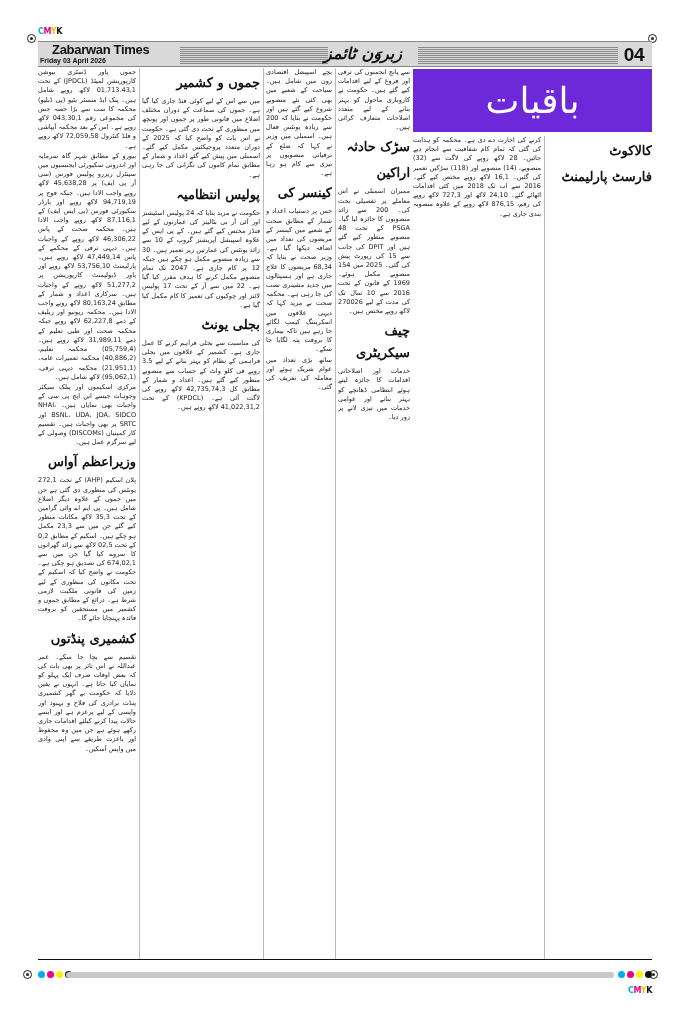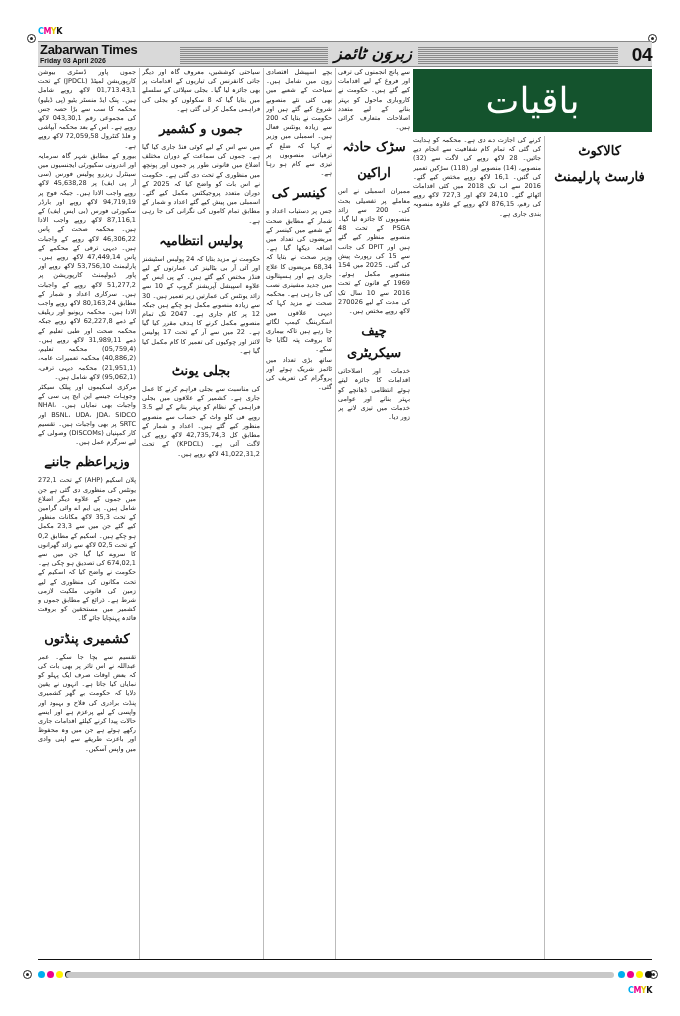--- a/index.html
+++ b/index.html
@@ -6,33 +6,33 @@
   html, body { width: 680px; height: 1016px; background: #ffffff; overflow: hidden; }
   body { position: relative; font-family: "DejaVu Sans", sans-serif; color: #111; }
 
   .reg-mark { position: absolute; width: 9px; height: 9px; border: 1px solid #222; border-radius: 50%; }
   .reg-mark::after { content: ""; position: absolute; left: 2px; top: 2px; width: 3px; height: 3px; background: #222; border-radius: 50%; }
   .cmyk-label { position: absolute; font: bold 8px "DejaVu Sans", sans-serif; letter-spacing: -0.5px; }
   .cmyk-label .c { color: #00aeef; } .cmyk-label .m { color: #ec008c; } .cmyk-label .y { color: #e8c800; } .cmyk-label .k { color: #111; }
 
   .masthead { position: absolute; left: 38px; top: 41px; width: 614px; height: 26px; background: #d9d9d9; border-top: 1px solid #888; border-bottom: 1px solid #888; }
   .mh-left { position: absolute; left: 2px; top: 1px; }
-  .mh-title { font: bold 13px "Liberation Sans", sans-serif; letter-spacing: -0.3px; line-height: 13px; }
+  .mh-title { font: bold 13px "Liberation Sans", sans-serif; letter-spacing: -0.3px; line-height: 13px; margin-left: 12px; }
   .mh-date { font: bold 7px "Liberation Sans", sans-serif; line-height: 10px; }
   .mh-lines { position: absolute; height: 18px; top: 4px; background: repeating-linear-gradient(#d9d9d9 0 1px, #8a8a8a 1px 2px); }
   .mh-lines.l1 { left: 142px; width: 148px; }
   .mh-lines.l2 { left: 380px; width: 200px; }
-  .mh-logo { position: absolute; left: 296px; top: -2px; width: 88px; height: 28px; font: bold italic 16px "DejaVu Serif", serif; direction: rtl; text-align: left; line-height: 28px; }
-  .mh-page { position: absolute; right: 0; top: 1px; font: bold 19px "Liberation Sans", sans-serif; line-height: 24px; letter-spacing: -0.5px; margin-left: 48px; }
+  .mh-logo { position: absolute; left: 276px; top: -2px; width: 88px; height: 28px; font: bold italic 16px "DejaVu Serif", serif; direction: rtl; text-align: right; line-height: 28px; }
+  .mh-page { position: absolute; right: 8px; top: 1px; font: bold 19px "Liberation Sans", sans-serif; line-height: 24px; letter-spacing: -0.5px; margin-left: 48px; }
 
-  .banner { position: absolute; left: 413px; top: 69px; width: 239px; height: 63px; background: #14532d; color: #fff; display: flex; align-items: center; justify-content: center; font: 36px "DejaVu Serif", serif; direction: rtl; }
+  .banner { position: absolute; left: 413px; top: 69px; width: 239px; height: 63px; background: #6d28d9; color: #fff; display: flex; align-items: center; justify-content: center; font: 36px "DejaVu Serif", serif; direction: rtl; }
 
   .col { position: absolute; top: 68px; direction: rtl; overflow: hidden; }
   .col p { font: 6.5px/9.2px "DejaVu Sans", sans-serif; text-align: justify; color: #1a1a1a; margin-bottom: 1px; }
-  .col h2 { font: bold 13px/22px "DejaVu Serif", serif; text-align: center; margin: 4px 0 3px; }
+  .col h2 { font: bold 13px/22px "DejaVu Serif", serif; text-align: right; margin: 4px 0 3px; }
   .col-rule { position: absolute; top: 68px; width: 1px; height: 892px; background: #bbb; }
 
   .footer-rule { position: absolute; left: 38px; top: 959px; width: 614px; height: 1px; background: #111; }
   .footer-bar { position: absolute; left: 66px; top: 972px; width: 548px; height: 6px; background: #c8c8c8; border-radius: 3px; }
   .dots { position: absolute; top: 971px; display: flex; gap: 2px; }
   .dots span { width: 7px; height: 7px; border-radius: 50%; display: inline-block; }
 </style>
 </head>
 <body>
 
@@ -54,41 +54,40 @@
   <div class="mh-lines l2"></div>
   <div class="mh-page">04</div>
 </div>
 
 <div class="banner">باقیات</div>
 
 <div class="col" id="col1" style="left:38px; width:98px; height:892px;">
     <p>جموں پاور ڈسٹری بیوشن کارپوریشن لمیٹڈ (JPDCL) کے تحت 01,713.43,1 لاکھ روپے شامل ہیں۔ پنک ایڈ منسٹر یٹیو (پی ڈبلیو) محکمہ کا سب سے بڑا حصہ جس کی مجموعی رقم 043,30,1 لاکھ روپے ہے۔ اس کے بعد محکمہ آبپاشی و فلڈ کنٹرول 72,059,58 لاکھ روپے ہے۔</p>
     <p>بیورو کے مطابق شہر گاہ سرمایہ اور اندرونی سکیورٹی ایجنسیوں میں سینٹرل ریزرو پولیس فورس (سی آر پی ایف) پر 45,638,28 لاکھ روپے واجب الادا ہیں۔ جبکہ فوج پر 94,719,19 لاکھ روپے اور بارڈر سکیورٹی فورس (بی ایس ایف) کے 87,116,1 لاکھ روپے واجب الادا ہیں۔ محکمہ صحت کے پاس 46,306,22 لاکھ روپے کے واجبات ہیں۔ دیہی ترقی کے محکمے کے پاس 47,449,14 لاکھ روپے ہیں۔ پارلیمنٹ 53,756,10 لاکھ روپے اور پاور ڈیولپمنٹ کارپوریشن پر 51,277,2 لاکھ روپے کے واجبات ہیں۔ سرکاری اعداد و شمار کے مطابق 80,163,24 لاکھ روپے واجب الادا ہیں۔ محکمہ ریونیو اور ریلیف کے ذمے 62,227,8 لاکھ روپے جبکہ محکمہ صحت اور طبی تعلیم کے ذمے 31,989,11 لاکھ روپے ہیں۔ (05,759,4) محکمہ تعلیم، (40,886,2) محکمہ تعمیرات عامہ، (21,951,1) محکمہ دیہی ترقی، (95,062,1) لاکھ شامل ہیں۔</p>
     <p>مرکزی اسکیموں اور پبلک سیکٹر وجوہات جیسے این ایچ پی سی کے واجبات بھی نمایاں ہیں۔ NHAI، BSNL، UDA، JDA، SIDCO اور SRTC پر بھی واجبات ہیں۔ تقسیم کار کمپنیاں (DISCOMs) وصولی کے لیے سرگرم عمل ہیں۔</p>
-    <h2>وزیراعظم جاننے</h2>
+    <h2>وزیراعظم آواس</h2>
     <p>پلان اسکیم (AHP) کے تحت 272,1 یونٹس کی منظوری دی گئی ہے جن میں جموں کے علاوہ دیگر اضلاع شامل ہیں۔ پی ایم اے وائی گرامین کے تحت 35,3 لاکھ مکانات منظور کیے گئے جن میں سے 23,3 مکمل ہو چکے ہیں۔ اسکیم کے مطابق 0,2 کے تحت 02,5 لاکھ سے زائد گھرانوں کا سروے کیا گیا جن میں سے 674,02,1 کی تصدیق ہو چکی ہے۔ حکومت نے واضح کیا کہ اسکیم کے تحت مکانوں کی منظوری کے لیے زمین کی قانونی ملکیت لازمی شرط ہے۔ ذرائع کے مطابق جموں و کشمیر میں مستحقین کو بروقت فائدہ پہنچایا جائے گا۔</p>
     <h2>کشمیری پنڈتوں</h2>
     <p>تقسیم سے بچا جا سکے۔ عمر عبداللہ نے اس تاثر پر بھی بات کی کہ بعض اوقات صرف ایک پہلو کو نمایاں کیا جاتا ہے۔ انہوں نے یقین دلایا کہ حکومت بے گھر کشمیری پنڈت برادری کی فلاح و بہبود اور واپسی کے لیے پرعزم ہے اور ایسے حالات پیدا کرنے کیلئے اقدامات جاری رکھے ہوئے ہے جن میں وہ محفوظ اور باعزت طریقے سے اپنی وادی میں واپس آسکیں۔</p>
   </div>
 <div class="col-rule" style="left:139px;"></div>
 <div class="col" id="col2" style="left:142px; width:118px; height:892px;">
-    <p>سیاحتی کوششیں، معروف گاہ اور دیگر جاتی کانفرنس کی تیاریوں کے اقدامات پر بھی جائزہ لیا گیا۔ بجلی سپلائی کے سلسلے میں بتایا گیا کہ 8 سکولوں کو بجلی کی فراہمی مکمل کر لی گئی ہے۔</p>
     <h2>جموں و کشمیر</h2>
     <p>میں سے اس کے لیے کوئی فنڈ جاری کیا گیا ہے۔ جموں کی سماعت کے دوران مختلف اضلاع میں قانونی طور پر جموں اور پونچھ میں منظوری کے تحت دی گئی ہے۔ حکومت نے اس بات کو واضح کیا کہ 2025 کے دوران متعدد پروجیکٹس مکمل کیے گئے۔ اسمبلی میں پیش کیے گئے اعداد و شمار کے مطابق تمام کاموں کی نگرانی کی جا رہی ہے۔</p>
     <h2>پولیس انتظامیہ</h2>
     <p>حکومت نے مزید بتایا کہ 24 پولیس اسٹیشنز اور آئی آر بی بٹالینز کی عمارتوں کے لیے فنڈز مختص کیے گئے ہیں۔ کے پی ایس کے علاوہ اسپیشل آپریشنز گروپ کے 10 سے زائد یونٹس کی عمارتیں زیر تعمیر ہیں۔ 30 سے زیادہ منصوبے مکمل ہو چکے ہیں جبکہ 12 پر کام جاری ہے۔ 2047 تک تمام منصوبے مکمل کرنے کا ہدف مقرر کیا گیا ہے۔ 22 میں سے آر کے تحت 17 پولیس لائنز اور چوکیوں کی تعمیر کا کام مکمل کیا گیا ہے۔</p>
     <h2>بجلی یونٹ</h2>
     <p>کی مناسبت سے بجلی فراہم کرنے کا عمل جاری ہے۔ کشمیر کے علاقوں میں بجلی فراہمی کے نظام کو بہتر بنانے کے لیے 3.5 روپے فی کلو واٹ کے حساب سے منصوبے منظور کیے گئے ہیں۔ اعداد و شمار کے مطابق کل 42,735,74,3 لاکھ روپے کی لاگت آئی ہے۔ (KPDCL) کے تحت 41,022,31,2 لاکھ روپے ہیں۔</p>
   </div>
 <div class="col-rule" style="left:263px;"></div>
 <div class="col" id="col3" style="left:266px; width:66px; height:892px;">
     <p>بچے اسپیشل اقتصادی زون میں شامل ہیں۔ سیاحت کے شعبے میں بھی کئی نئے منصوبے شروع کیے گئے ہیں اور حکومت نے بتایا کہ 200 سے زیادہ یونٹس فعال ہیں۔ اسمبلی میں وزیر نے کہا کہ ضلع کے ترقیاتی منصوبوں پر تیزی سے کام ہو رہا ہے۔</p>
     <h2>کینسر کی</h2>
     <p>جس پر دستیاب اعداد و شمار کے مطابق صحت کے شعبے میں کینسر کے مریضوں کی تعداد میں اضافہ دیکھا گیا ہے۔ وزیر صحت نے بتایا کہ 68,34 مریضوں کا علاج جاری ہے اور ہسپتالوں میں جدید مشینری نصب کی جا رہی ہے۔ محکمہ صحت نے مزید کہا کہ دیہی علاقوں میں اسکریننگ کیمپ لگائے جا رہے ہیں تاکہ بیماری کا بروقت پتہ لگایا جا سکے۔</p>
-    <p>ساتھ بڑی تعداد میں ٹائمز شریک ہوئے اور پروگرام کی تعریف کی گئی۔</p>
+    <p>ساتھ بڑی تعداد میں عوام شریک ہوئے اور معاملہ کی تعریف کی گئی۔</p>
   </div>
 <div class="col-rule" style="left:335px;"></div>
 <div class="col" id="col4" style="left:338px; width:72px; height:892px;">
     <p>سے پانچ انجمنوں کی ترقی اور فروغ کے لیے اقدامات کیے گئے ہیں۔ حکومت نے کاروباری ماحول کو بہتر بنانے کے لیے متعدد اصلاحات متعارف کرائی ہیں۔</p>
     <h2>سڑک حادثہ</h2>
     <h2>اراکین</h2>
     <p>ممبران اسمبلی نے اس معاملے پر تفصیلی بحث کی۔ 200 سے زائد منصوبوں کا جائزہ لیا گیا۔ PSGA کے تحت 48 منصوبے منظور کیے گئے ہیں اور DPIT کی جانب سے 15 کی رپورٹ پیش کی گئی۔ 2025 میں 154 منصوبے مکمل ہوئے۔ 1969 کے قانون کے تحت 2016 سے 10 سال تک کی مدت کے لیے 270026 لاکھ روپے مختص ہیں۔</p>
     <h2>چیف سیکریٹری</h2>
     <p>خدمات اور اصلاحاتی اقدامات کا جائزہ لیتے ہوئے انتظامی ڈھانچے کو بہتر بنانے اور عوامی خدمات میں تیزی لانے پر زور دیا۔</p>
   </div>

